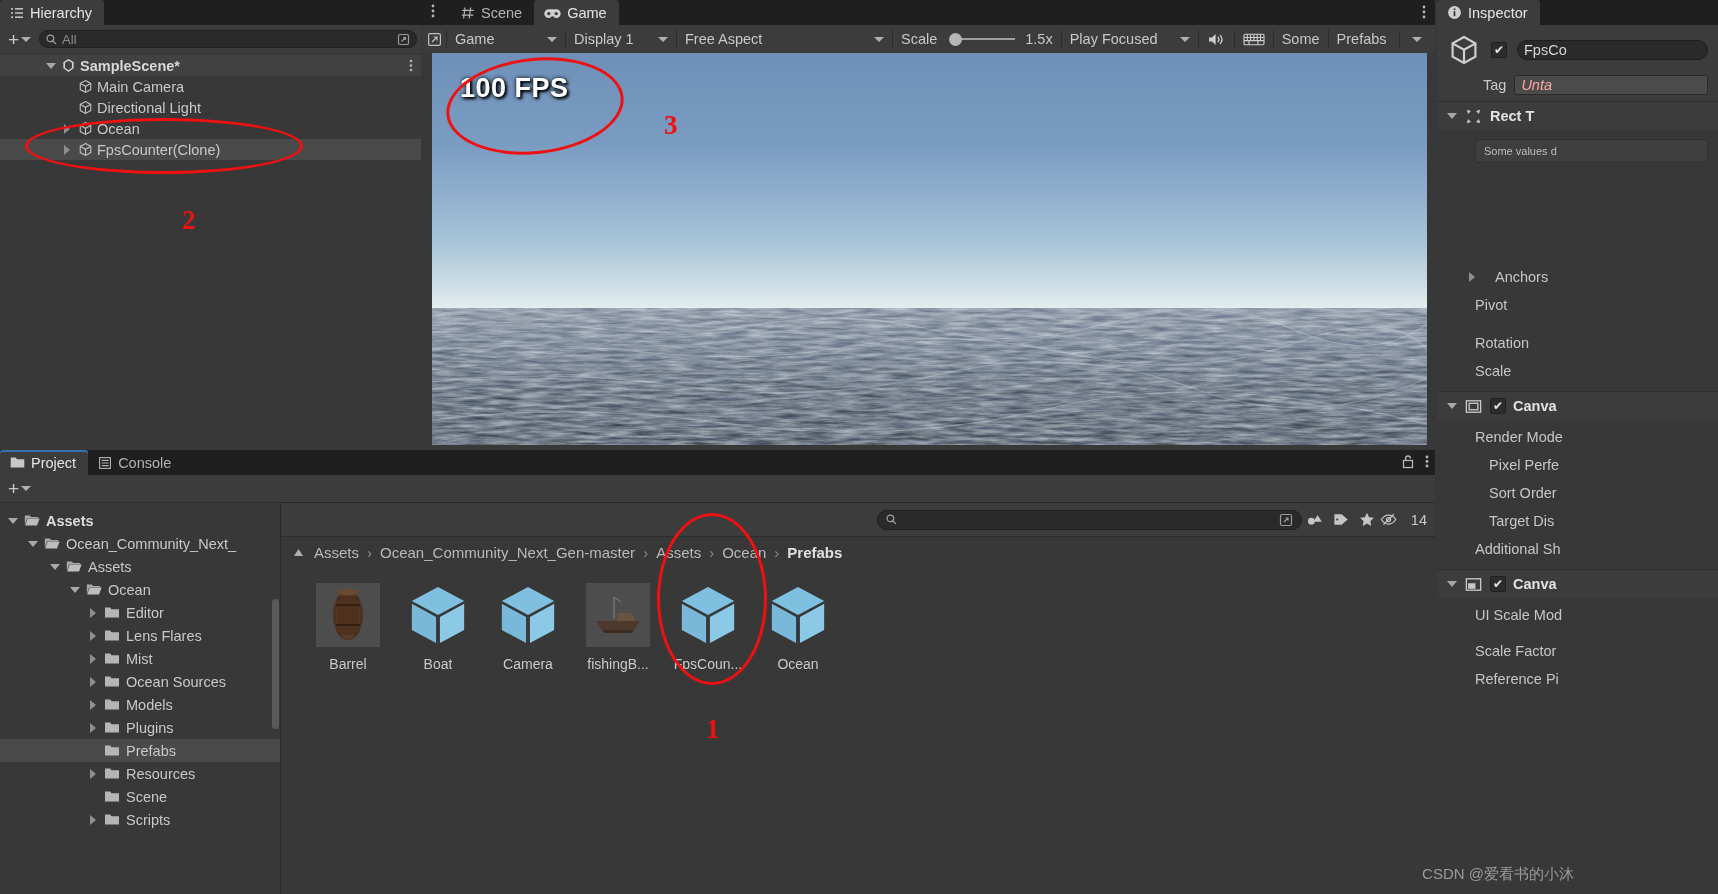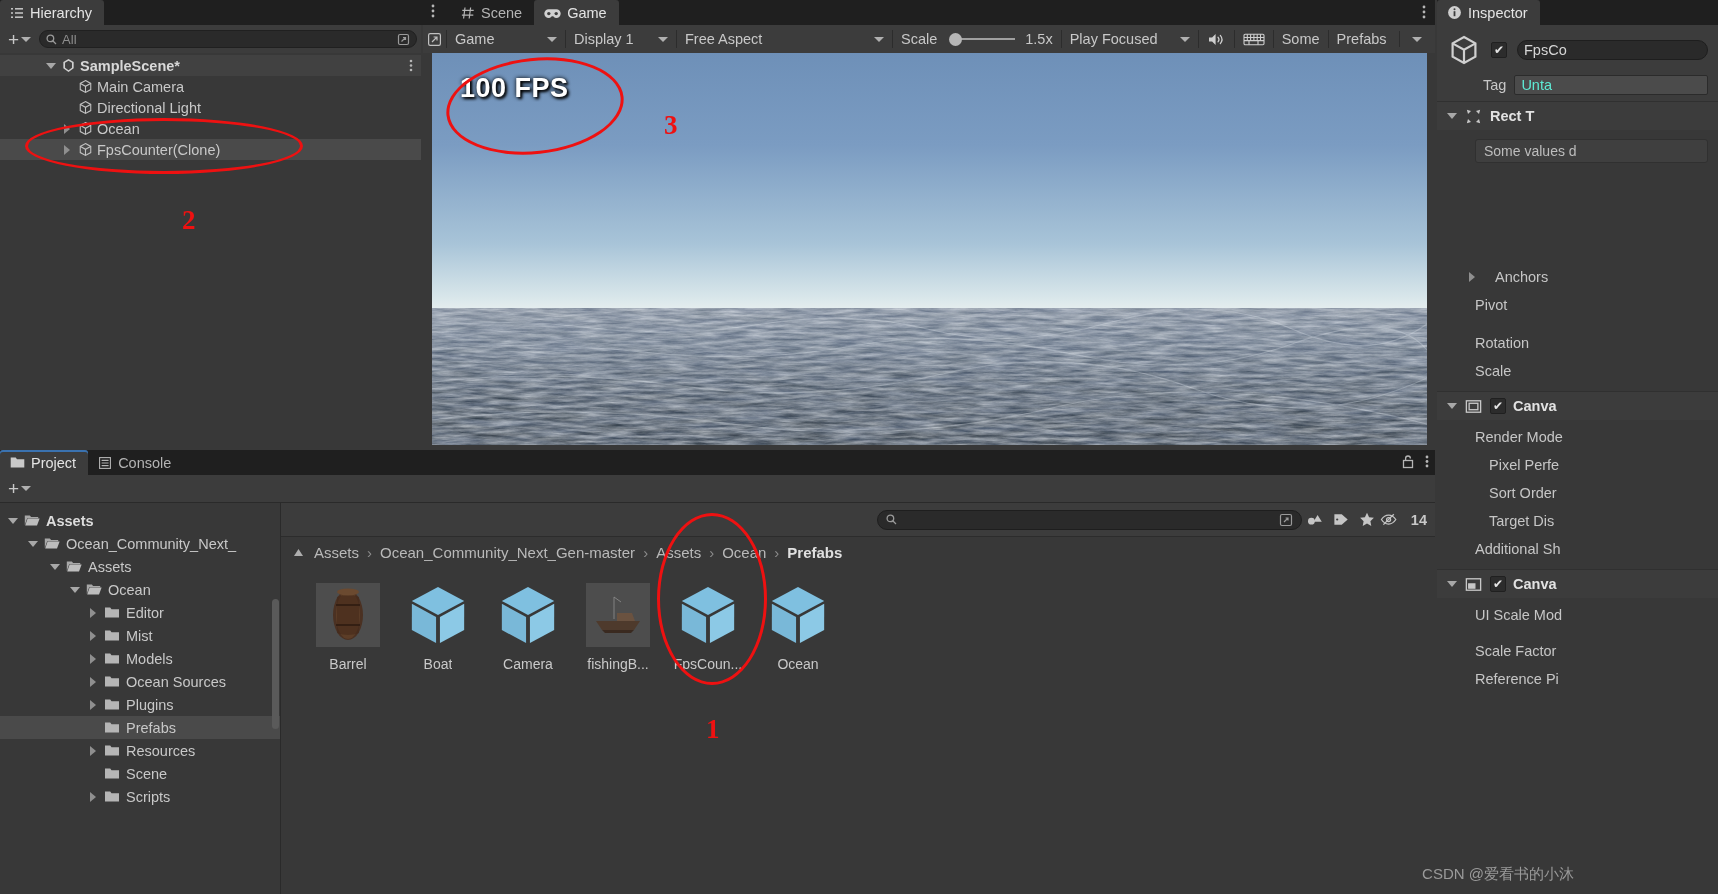--- a/index.html
+++ b/index.html
@@ -64,30 +64,30 @@
   .insp-row1{display:flex;align-items:center;gap:10px;}
   .cubeicon{width:34px;height:34px;}
   .chk{width:16px;height:16px;border:1px solid #202020;background:#2c2c2c;border-radius:2px;
        display:flex;align-items:center;justify-content:center;}
   .chk.on:after{content:"✔";font-size:12px;color:#e6e6e6;line-height:1;}
   .namefield{height:20px;background:#2a2a2a;border:1px solid #1e1e1e;border-radius:10px;
     display:flex;align-items:center;padding:0 6px;font-size:14.5px;color:#d6d6d6;flex:1;}
   .insp-row2{display:flex;align-items:center;gap:8px;margin-top:8px;padding-left:36px;}
   .insp-lbl{font-size:14.5px;color:#c8c8c8;}
   .tagfield{height:20px;background:#4b4b4b;border:1px solid #2b2b2b;border-radius:2px;
-    display:flex;align-items:center;padding:0 6px;font-size:14.5px;color:#5eead4;flex:1;}
+    display:flex;align-items:center;padding:0 6px;font-size:14.5px;color:#fca5a5;flex:1;font-style:italic;}
   .comp{border-top:1px solid #303030;background:#3c3c3c;}
   .comp-head{height:28px;display:flex;align-items:center;gap:7px;padding-left:10px;}
   .comp-title{font-size:14.5px;font-weight:bold;color:#e2e2e2;white-space:nowrap;}
   .comp-body{background:#383838;padding:3px 0 6px 0;}
   .prop{height:28px;display:flex;align-items:center;font-size:14.5px;color:#c6c6c6;padding-left:38px;white-space:nowrap;gap:12px;}
   .prop.ind{padding-left:52px;}
   .prop.trw{padding-left:32px;}
   .infobox{margin:6px 10px 4px 38px;height:24px;background:#3f3f3f;border:1px solid #303030;border-radius:3px;
-    display:flex;align-items:center;padding:0 8px;font-size:14px;color:#bdbdbd;white-space:nowrap;overflow:hidden;}
+    display:flex;align-items:center;padding:0 8px;font-size:11px;color:#bdbdbd;white-space:nowrap;overflow:hidden;}
   .spacer{height:96px;}
   .tri{width:0;height:0;border-left:5px solid transparent;border-right:5px solid transparent;border-top:6px solid #a8a8a8;}
   .tri-r{width:0;height:0;border-top:5px solid transparent;border-bottom:5px solid transparent;border-left:6px solid #8f8f8f;}
 
   
   #project{left:0;top:450px;width:1435px;height:444px;background:#383838;}
   #project .tabbar{width:1435px;background:#1f1f1f;}
   .p-toolbar{height:28px;background:#3c3c3c;display:flex;align-items:center;padding:0 4px;
     border-bottom:1px solid #2a2a2a;}
   .p-body{position:absolute;left:0;top:53px;right:0;bottom:0;display:flex;}
@@ -620,39 +620,48 @@
           </span>
           <span>Editor</span>
         </div>
         <div class="trow" style="padding-left:90px;">
           <span class="tri-r"></span>
           <span class="icon" style="margin:0 6px 0 8px;">
             <svg width="16" height="13" viewBox="0 0 16 13">
                 <path fill="#b5b5b5" d="M1 1.6h5.2l1.3 1.6H15v8.2H1z"></path>
               </svg>
           </span>
-          <span>Mist</span>
+          <span>Lens Flares</span>
         </div>
         <div class="trow" style="padding-left:90px;">
           <span class="tri-r"></span>
           <span class="icon" style="margin:0 6px 0 8px;">
             <svg width="16" height="13" viewBox="0 0 16 13">
                 <path fill="#b5b5b5" d="M1 1.6h5.2l1.3 1.6H15v8.2H1z"></path>
               </svg>
           </span>
-          <span>Models</span>
+          <span>Mist</span>
         </div>
         <div class="trow" style="padding-left:90px;">
           <span class="tri-r"></span>
           <span class="icon" style="margin:0 6px 0 8px;">
             <svg width="16" height="13" viewBox="0 0 16 13">
                 <path fill="#b5b5b5" d="M1 1.6h5.2l1.3 1.6H15v8.2H1z"></path>
               </svg>
           </span>
           <span>Ocean Sources</span>
+        </div>
+        <div class="trow" style="padding-left:90px;">
+          <span class="tri-r"></span>
+          <span class="icon" style="margin:0 6px 0 8px;">
+            <svg width="16" height="13" viewBox="0 0 16 13">
+                <path fill="#b5b5b5" d="M1 1.6h5.2l1.3 1.6H15v8.2H1z"></path>
+              </svg>
+          </span>
+          <span>Models</span>
         </div>
         <div class="trow" style="padding-left:90px;">
           <span class="tri-r"></span>
           <span class="icon" style="margin:0 6px 0 8px;">
             <svg width="16" height="13" viewBox="0 0 16 13">
                 <path fill="#b5b5b5" d="M1 1.6h5.2l1.3 1.6H15v8.2H1z"></path>
               </svg>
           </span>
           <span>Plugins</span>
         </div>
@@ -729,21 +738,21 @@
                 </svg>
             </span>
           </div>
           <div class="sicon-btn">
             <span class="icon">
               <svg width="16" height="15" viewBox="0 0 16 15">
                   <path fill="#c5c5c5" d="M8 0.8l2.1 4.4 4.8.6-3.5 3.4.9 4.8L8 11.6 3.7 14l.9-4.8L1.1 5.8l4.8-.6z"></path>
                 </svg>
             </span>
           </div>
-          <div class="sicon-btn" style="width:auto;gap:12px;font-weight:bold;">
+          <div class="sicon-btn" style="width:auto;gap:12px;">
             <span class="icon">
               <svg width="19" height="15" viewBox="0 0 19 15" fill="none" stroke="#c5c5c5" stroke-width="1.25">
                 <path d="M1.4 7.5S4.3 3 8.6 3s7.2 4.5 7.2 4.5-2.9 4.5-7.2 4.5S1.4 7.5 1.4 7.5z"></path>
                 <circle cx="8.6" cy="7.5" r="2"></circle>
                   <path d="M3.4 12.6L13.8 2.2"></path>
               </svg>
             </span>
             <span style="font-size:14.5px;color:#c8c8c8;">14</span>
           </div>
         </div>

